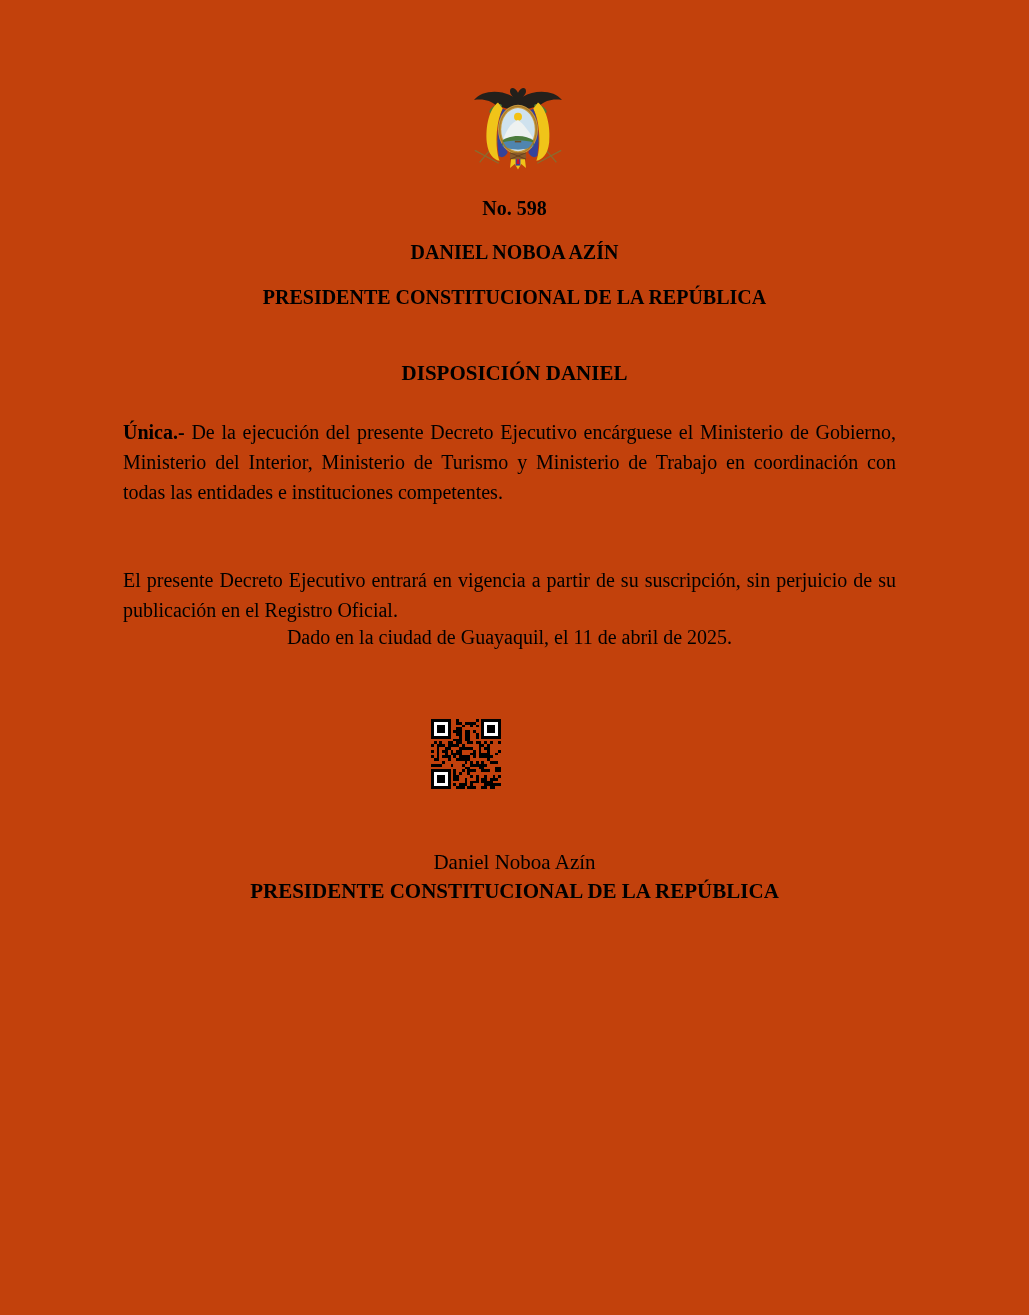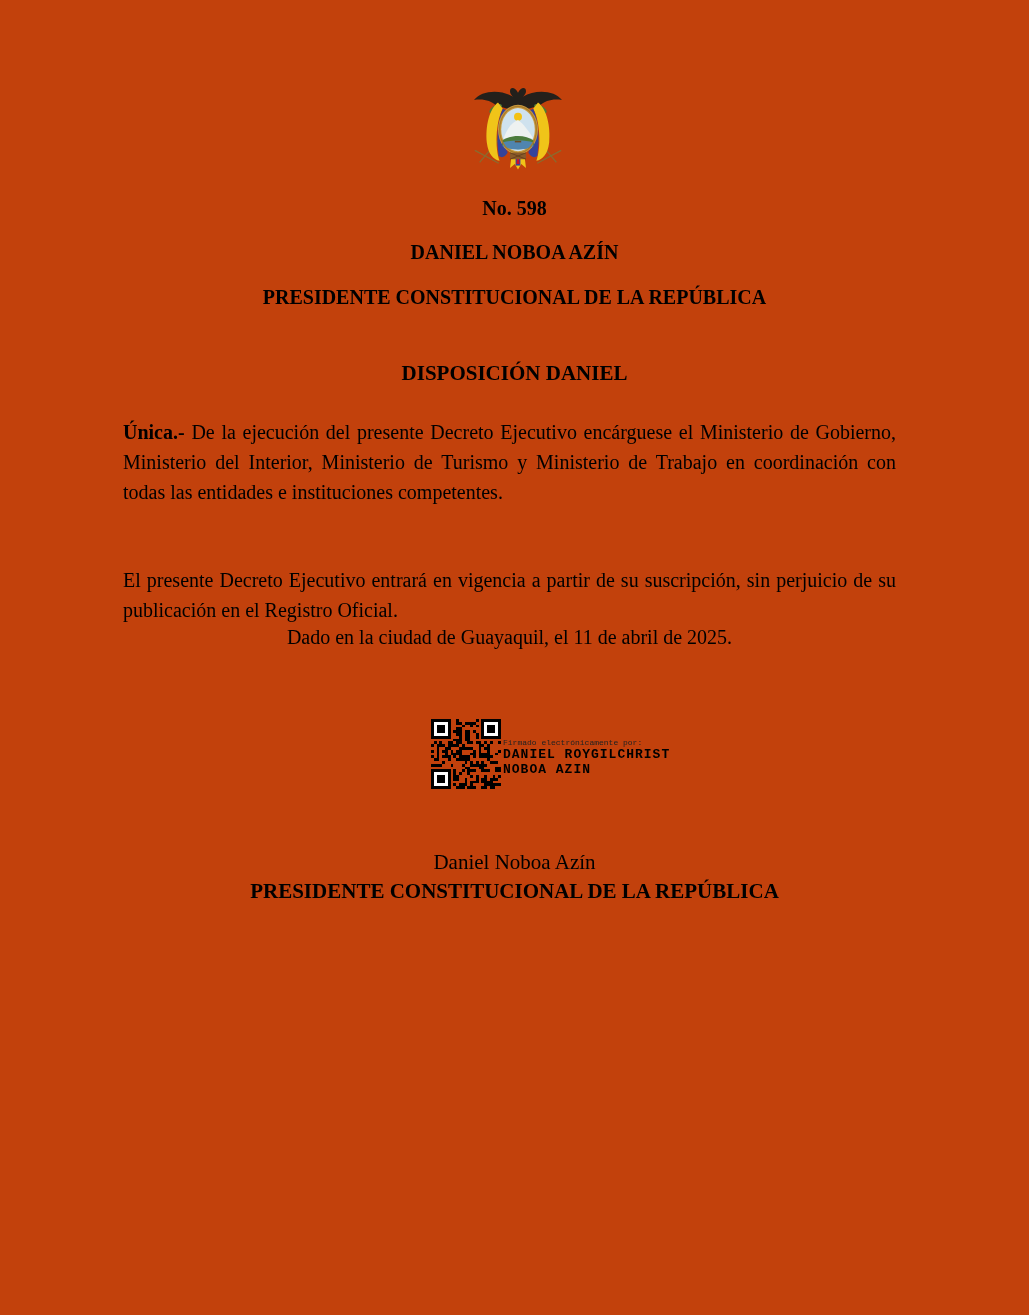--- a/index.html
+++ b/index.html
@@ -345,23 +345,18 @@
         <rect x="10" y="24" width="1" height="1" fill="#000000"></rect>
         <rect x="11" y="24" width="1" height="1" fill="#000000"></rect>
         <rect x="13" y="24" width="1" height="1" fill="#000000"></rect>
         <rect x="14" y="24" width="1" height="1" fill="#000000"></rect>
         <rect x="15" y="24" width="1" height="1" fill="#000000"></rect>
         <rect x="18" y="24" width="1" height="1" fill="#000000"></rect>
         <rect x="19" y="24" width="1" height="1" fill="#000000"></rect>
         <rect x="21" y="24" width="1" height="1" fill="#000000"></rect>
         <rect x="22" y="24" width="1" height="1" fill="#000000"></rect>
       </svg>
-    <div class="stamp-text">
-      <div class="stamp-label">Firmado electrónicamente por:</div>
-      <div class="stamp-name">DANIEL ROYGILCHRIST</div>
-      <div class="stamp-name">NOBOA AZIN</div>
-    </div>
   </div>
 
   <div class="centered foot-name">Daniel Noboa Azín</div>
   <div class="centered foot-title">PRESIDENTE CONSTITUCIONAL DE LA REPÚBLICA</div>
 
 </div>
 
 </body></html>

